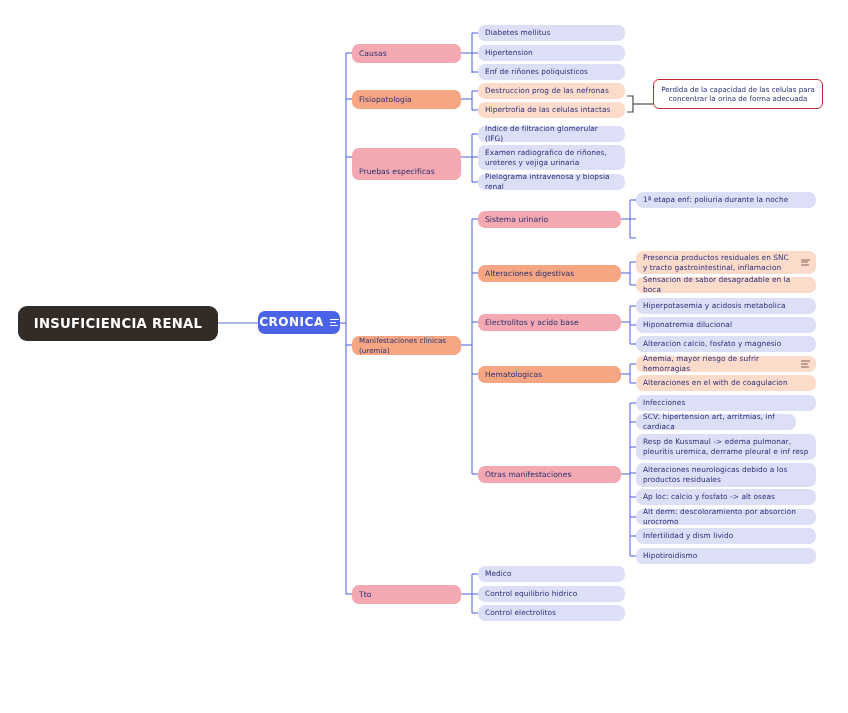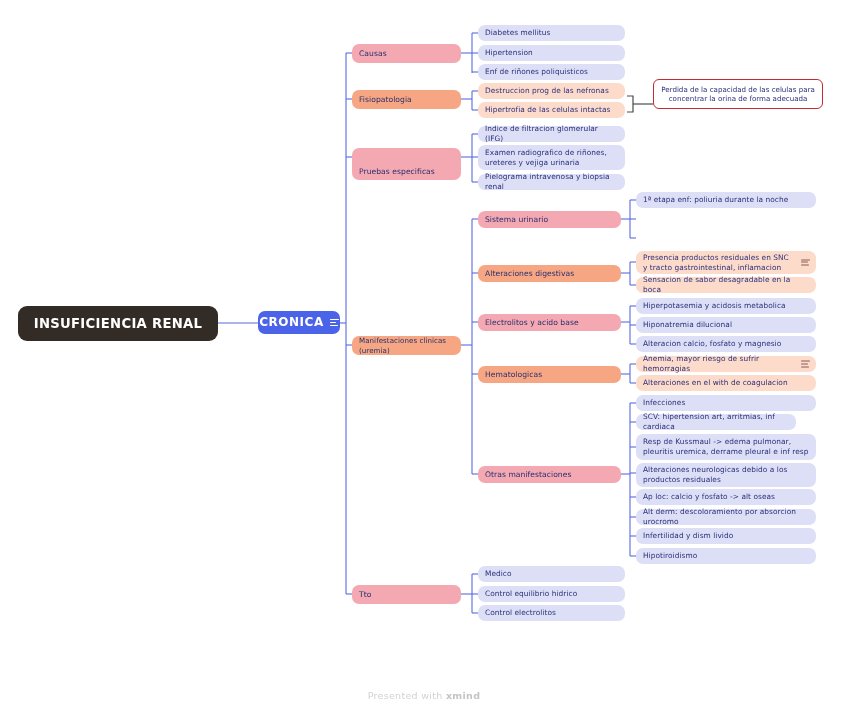--- a/index.html
+++ b/index.html
@@ -314,17 +314,14 @@
     <span class="txt">Control equilibrio hidrico</span>
     </div>
   <div class="node leaf" style="left:478px;top:605px;width:147px;height:16px;">
     <span class="txt">Control electrolitos</span>
     </div>
 
   <div id="callout">
     <span>Perdida de la capacidad de las celulas para concentrar la orina de forma adecuada</span>
   </div>
 
-  <div id="footer">
-    <span>Presented with </span><b>xmind</b>
-  </div>
 
 </div>
 
 </body></html>

